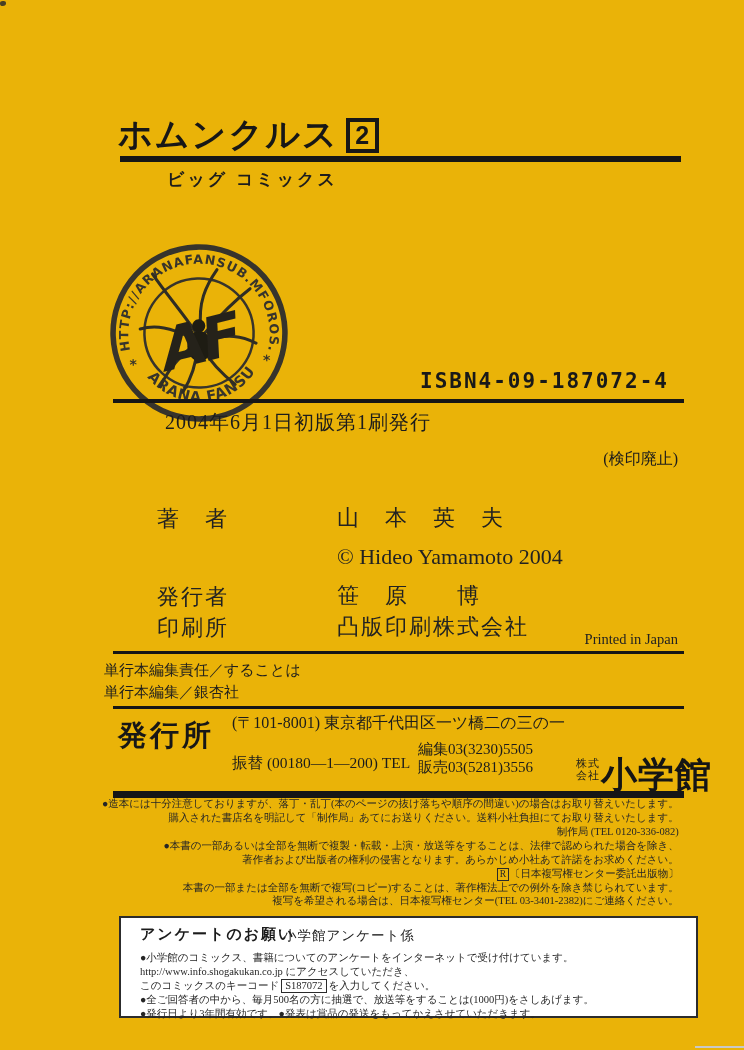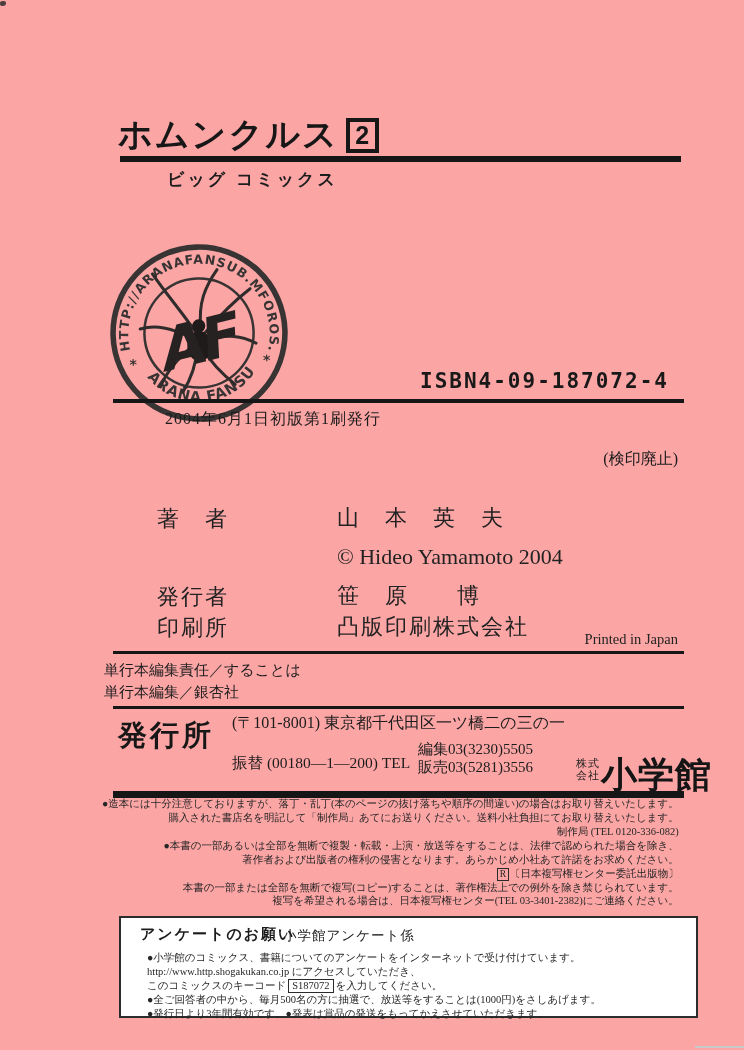--- a/index.html
+++ b/index.html
@@ -1,52 +1,52 @@
 <!DOCTYPE html>
 <html><head>
 <meta charset="utf-8">
 <style>
   html,body{margin:0;padding:0;background:#e9e9e9;}
   .page{
-    position:relative;width:744px;height:1050px;background:#fca5a5;
+    position:relative;width:744px;height:1050px;background:#eab308;
     font-family:"Liberation Serif", serif;color:#1c1c1c;overflow:hidden;
     margin:0 auto;
   }
   .abs{position:absolute;white-space:nowrap;}
   .rule{position:absolute;background:#161616;}
   
   .title-wrap{position:absolute;left:118px;top:112px;display:flex;align-items:center;}
   .title-text{font-family:"Liberation Sans", sans-serif;font-weight:bold;font-size:34px;letter-spacing:2px;color:#171717;}
   .vol-box{display:inline-block;margin-left:7px;border:4px solid #171717;width:25px;height:27px;line-height:27px;text-align:center;
     font-family:"Liberation Sans", sans-serif;font-weight:bold;font-size:25px;color:#171717;}
   .imprint{font-family:"Liberation Sans", sans-serif;font-weight:bold;font-size:17px;letter-spacing:3px;color:#1d1d1d;}
   
   .isbn{font-family:"DejaVu Sans Mono", monospace;font-weight:600;font-size:21px;letter-spacing:2px;color:#191919;}
-  .date{font-size:16px;letter-spacing:1px;}
+  .date{font-size:20px;letter-spacing:1px;}
   .inspection{font-size:16px;}
   
   .credit{font-size:22px;letter-spacing:2px;color:#222;}
   .printedin{font-size:14.5px;color:#222;}
   .editors{font-size:15px;line-height:22px;color:#1e1e1e;}
   
   .pub-label{font-family:"Liberation Sans", sans-serif;font-weight:bold;font-size:29px;letter-spacing:3px;color:#171717;}
   .pub-addr{font-size:16px;}
   .pub-transfer{font-size:15.5px;}
   .tel{font-size:15px;line-height:17.5px;}
   .corp{font-size:11px;line-height:12px;letter-spacing:1px;}
   .company{font-family:Liberation Serif, serif;font-weight:bold;font-size:36px;letter-spacing:1px;color:#151515;}
   
   .notices{font-size:10.5px;line-height:13.9px;color:#262626;}
   .notices .ln{white-space:nowrap;}
   .rbox{display:inline-block;border:1px solid #2a2a2a;padding:0 2px;font-size:9.5px;line-height:11px;margin-right:1px;}
   
   .survey{position:absolute;left:119px;top:916px;width:551px;height:98px;border:2px solid #2c2c2c;background:#fff;padding-left:24px;}
   .survey-title{position:absolute;left:19px;top:7px;font-family:"Liberation Sans", sans-serif;font-weight:bold;font-size:15px;letter-spacing:2px;color:#1b1b1b;white-space:nowrap;}
   .survey-recipient{position:absolute;left:162px;top:9px;font-size:13.5px;letter-spacing:1px;color:#232323;white-space:nowrap;}
-  .survey-lines{position:absolute;left:19px;top:33px;font-size:10.5px;line-height:14px;color:#262626;margin-left:7px;}
+  .survey-lines{position:absolute;left:19px;top:33px;font-size:10.5px;line-height:14px;color:#262626;}
   .survey-lines .ln{white-space:nowrap;}
   .keybox{display:inline-block;border:1px solid #2a2a2a;padding:0 3px;line-height:11.5px;margin:0 2px;}
   
   .speck{position:absolute;left:0px;top:1px;width:6px;height:5px;background:#2b2b2b;border-radius:50% 40% 60% 50%;opacity:.85;}
   .edge-line{position:absolute;left:695px;top:1046px;width:49px;height:2px;background:#c8c8c8;}
   .stamp{position:absolute;left:108px;top:242px;width:182px;height:182px;transform:rotate(-2deg);opacity:.95;}
   .stamp text{font-family:"DejaVu Sans", sans-serif;}
 </style>
 </head>
 <body>
@@ -137,21 +137,21 @@
     <div class="ln"><span class="rbox">R</span><span>〔日本複写権センター委託出版物〕</span></div>
     <div class="ln">本書の一部または全部を無断で複写(コピー)することは、著作権法上での例外を除き禁じられています。</div>
     <div class="ln">複写を希望される場合は、日本複写権センター(TEL 03-3401-2382)にご連絡ください。</div>
   </div>
 
   <div class="survey">
     <div class="survey-title">アンケートのお願い</div>
     <div class="survey-recipient">小学館アンケート係</div>
     <div class="survey-lines">
       <div class="ln">●小学館のコミックス、書籍についてのアンケートをインターネットで受け付けています。</div>
-      <div class="ln">http://www.http.shogakukan.co.jp にアクセスしていただき、</div>
+      <div class="ln">http://www.info.shogakukan.co.jp にアクセスしていただき、</div>
       <div class="ln"><span>このコミックスのキーコード</span><span class="keybox">S187072</span><span>を入力してください。</span></div>
       <div class="ln">●全ご回答者の中から、毎月500名の方に抽選で、放送等をすることは(1000円)をさしあげます。</div>
       <div class="ln">●発行日より3年間有効です。●発表は賞品の発送をもってかえさせていただきます。</div>
     </div>
   </div>
 
   <div class="edge-line"></div>
 </div>
 
 </body></html>

